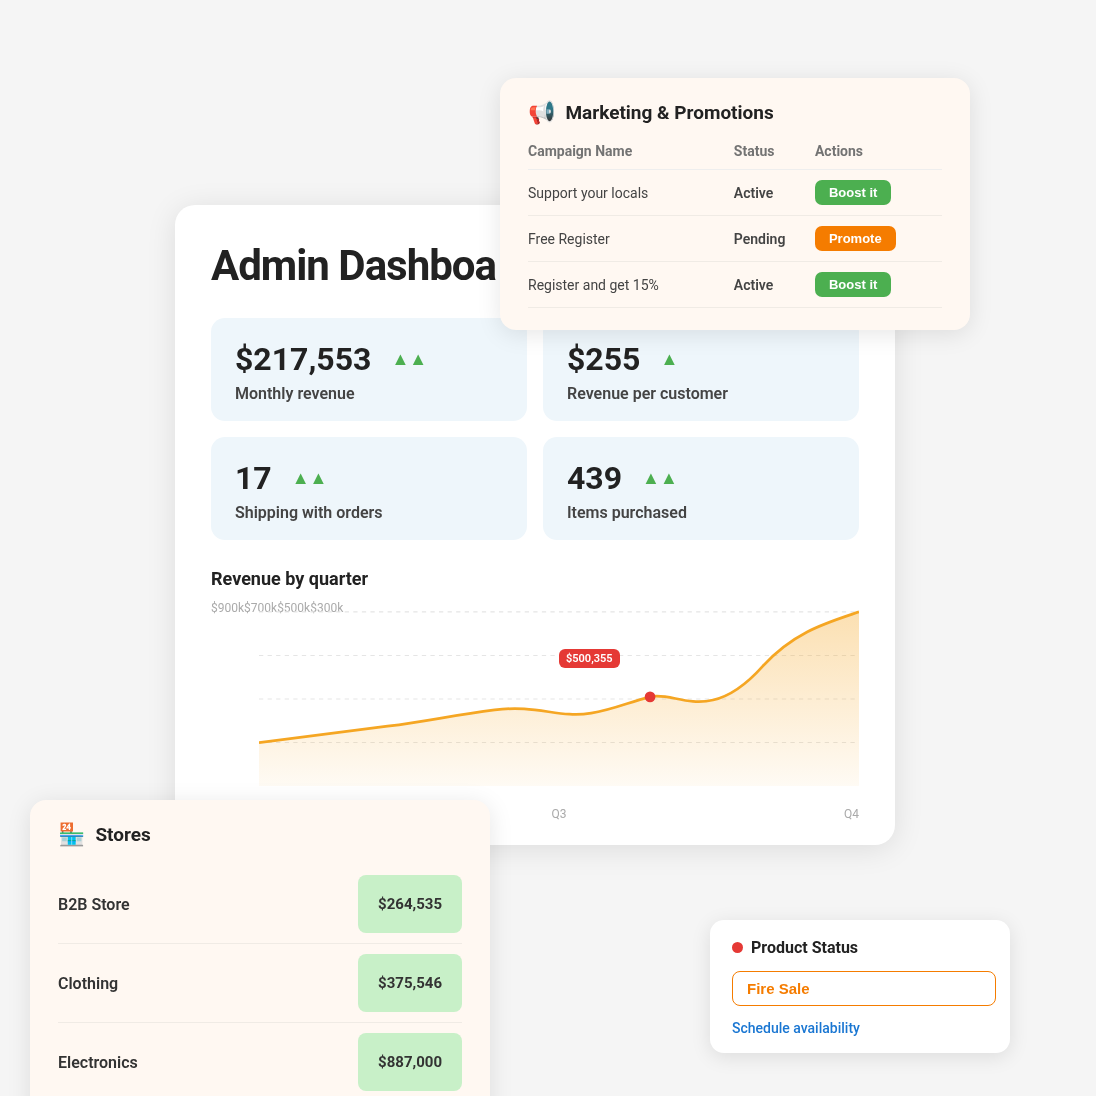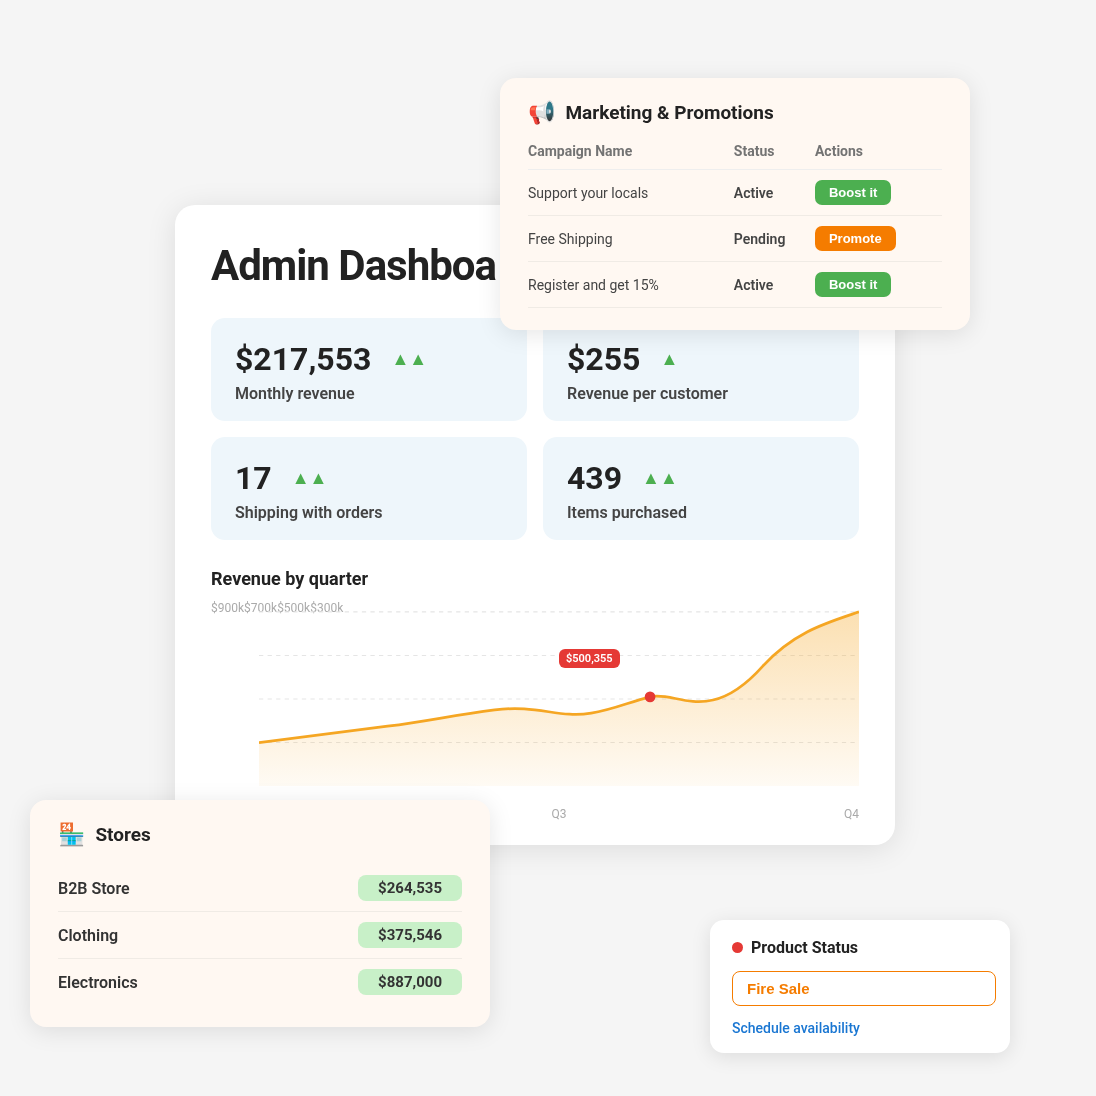--- a/index.html
+++ b/index.html
@@ -211,21 +211,21 @@
       border-bottom: 1px solid #f0ebe5;
       font-size: 16px;
       font-weight: 600;
       color: #333;
     }
     .store-row:last-child { border-bottom: none; }
     .store-value {
       background: #c8f0c8;
       color: #333;
       border-radius: 8px;
-      padding: 4px 20px;
+      padding: 20px 20px;
       font-size: 15px;
       font-weight: 700;
     }
 
     
     .product-status-card {
       position: absolute;
       top: 920px;
       left: 710px;
       width: 300px;
@@ -366,21 +366,21 @@
         <th>Actions</th>
       </tr>
     </thead>
     <tbody>
       <tr>
         <td>Support your locals</td>
         <td class="status-active">Active</td>
         <td><button class="btn-boost">Boost it</button></td>
       </tr>
       <tr>
-        <td>Free Shipping</td>
+        <td>Free Register</td>
         <td class="status-pending">Pending</td>
         <td><button class="btn-promote">Promote</button></td>
       </tr>
       <tr>
         <td>Register and get 15%</td>
         <td class="status-active">Active</td>
         <td><button class="btn-boost">Boost it</button></td>
       </tr>
     </tbody>
   </table>

